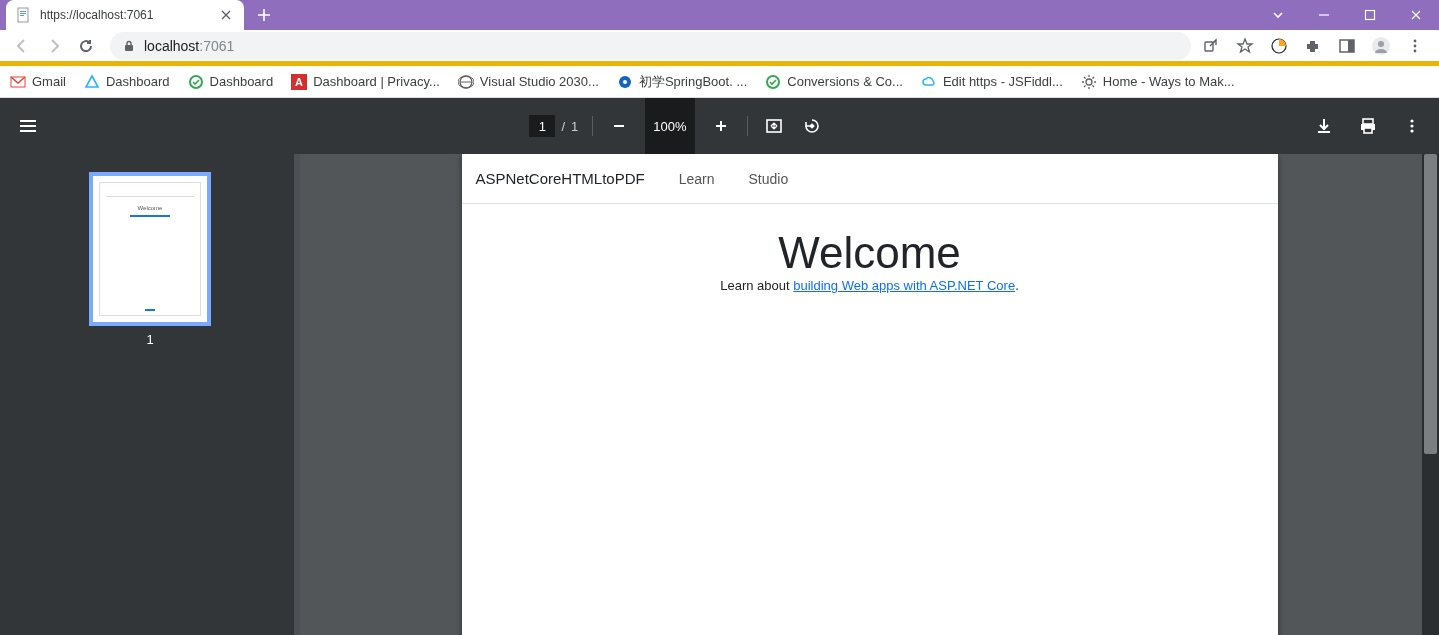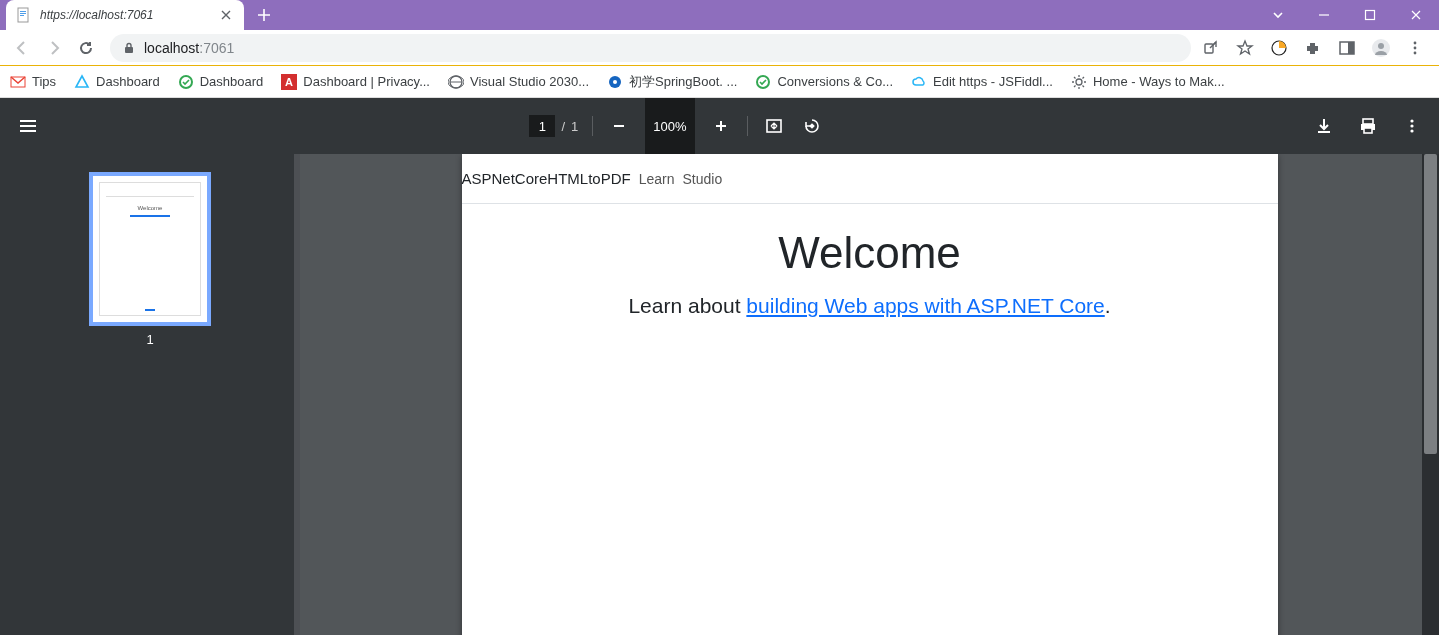--- a/index.html
+++ b/index.html
@@ -2,32 +2,32 @@
 <html><head>
 <meta charset="utf-8">
 <style>
 * { box-sizing: border-box; margin: 0; padding: 0; }
 html, body { height: 100%; }
 body { font-family: "Segoe UI", Arial, sans-serif; font-size: 13px; color: #202124; background: #fff; overflow: hidden; width: 1439px; height: 635px; }
 
 
 .titlebar { background: #8e6ebd; height: 30px; display: flex; align-items: stretch; }
 .tab-strip { display: flex; align-items: flex-end; padding-left: 6px; }
-.tab { background: #fff; height: 30px; width: 238px; border-radius: 8px 8px 0 0; display: flex; align-items: center; padding: 0 10px; gap: 8px; margin-top: 0; font-style: italic; }
+.tab { background: #fff; height: 30px; width: 238px; border-radius: 8px 8px 0 0; display: flex; align-items: center; padding: 0 10px; gap: 8px; margin-top: 0; }
 .tab .fav { width: 16px; height: 16px; display: flex; align-items: center; justify-content: center; }
 .tab .title { flex: 1; font-size: 12px; color: #3c4043; overflow: hidden; white-space: nowrap; }
 .tab .close { width: 16px; height: 16px; display: flex; align-items: center; justify-content: center; color: #5f6368; }
 .newtab { width: 28px; height: 28px; display: flex; align-items: center; justify-content: center; color: #fff; margin-left: 6px; align-self: center; }
 .titlebar-spacer { flex: 1; }
 .window-controls { display: flex; height: 100%; }
 .win-btn { width: 46px; height: 30px; display: flex; align-items: center; justify-content: center; color: #fff; }
 .caret-down { width: 46px; height: 30px; display: flex; align-items: center; justify-content: center; color: #fff; }
 
 
-.addr-row { height: 36px; background: #fff; display: flex; align-items: center; padding: 0 8px; gap: 4px; border-bottom: 1px solid #eab308; }
+.addr-row { height: 36px; background: #fff; display: flex; align-items: center; padding: 0 8px; gap: 4px; border-bottom: 5px solid #eab308; }
 .nav-btn { width: 28px; height: 28px; border-radius: 50%; display: flex; align-items: center; justify-content: center; color: #5f6368; }
 .nav-btn.disabled { opacity: .4; }
 .omnibox { flex: 1; height: 28px; background: #f1f3f4; border-radius: 14px; display: flex; align-items: center; padding: 0 12px; gap: 8px; margin: 0 6px; }
 .lock { width: 14px; height: 14px; color: #5f6368; }
 .url { font-size: 14px; color: #202124; }
 .url .faded { color: #80868b; }
 .addr-actions { display: flex; align-items: center; gap: 14px; padding-right: 6px; }
 .addr-actions .ic { width: 20px; height: 20px; display: flex; align-items: center; justify-content: center; color: #5f6368; }
 
 
@@ -56,26 +56,26 @@
 .thumb-wrap { display: flex; flex-direction: column; align-items: center; gap: 6px; }
 .thumb { width: 122px; height: 154px; background: #fff; border: 4px solid #7aa9ff; position: relative; }
 .thumb-inner { position: absolute; inset: 6px; border: 1px solid #ddd; }
 .thumb-hdr { position: absolute; top: 6px; left: 6px; right: 6px; height: 8px; border-bottom: 1px solid #ddd; font-size: 3px; color: #333; display:flex; align-items:center; gap:2px; padding-left:1px; }
 .thumb-title { position: absolute; top: 22px; left: 0; right: 0; text-align: center; font-size: 6px; color: #555; }
 .thumb-link { position: absolute; top: 32px; left: 50%; transform: translateX(-50%); width: 40px; height: 2px; background: #1a73e8; }
 .thumb-foot { position: absolute; bottom: 4px; left: 50%; transform: translateX(-50%); width: 10px; height: 2px; background: #1a73e8; }
 .thumb-num { color: #fff; font-size: 13px; }
 .page-area { flex: 1; position: relative; overflow: hidden; background: #525659; }
 .page { position: absolute; left: 50%; top: 0; transform: translateX(-50%); width: 816px; background: #fff; box-shadow: 0 2px 6px rgba(0,0,0,0.4); min-height: 1000px; }
-.doc-header { height: 50px; border-bottom: 1px solid #dee2e6; display: flex; align-items: center; padding: 0 0; gap: 8px; font-size: 15px; }
+.doc-header { height: 50px; border-bottom: 1px solid #dee2e6; display: flex; align-items: center; padding: 0 14px; gap: 34px; font-size: 15px; }
 .brand { color: #212529; }
 .navlink { color: #555; font-size: 14px; }
 .doc-body { text-align: center; padding-top: 24px; }
 .welcome { font-size: 44px; font-weight: 300; color: #212529; }
-.learn { margin-top: 16px; font-size: 21px; color: #212529; }
+.learn { font-size: 13px; color: #212529; }
 .learn a { color: #0d6efd; text-decoration: underline; }
 .vscroll { position: absolute; right: 0; top: 0; width: 17px; height: 100%; background: #2b2e31; }
 .vscroll .track { position: absolute; left: 2px; right: 2px; top: 0; bottom: 0; }
 .vscroll .sthumb { position: absolute; left: 0; right: 0; top: 0; height: 300px; background: #7c7f82; border-radius: 2px; }
 
 svg { display: block; }
 </style>
 </head>
 <body>
 
@@ -202,21 +202,21 @@
 </div>
 
 <div class="bookmarks">
   <div class="bk">
       <span class="bi">
         <svg width="16" height="16" viewBox="0 0 16 16">
           <rect x="1" y="3" width="14" height="10" fill="#fff" stroke="#ea4335"></rect>
           <path d="M1 3 L8 9 L15 3" stroke="#ea4335" stroke-width="1.5" fill="none"></path>
         </svg>
       </span>
-      <span>Tips</span>
+      <span>Gmail</span>
     </div>
   <div class="bk">
       <span class="bi">
         <svg width="16" height="16" viewBox="0 0 16 16">
           <path d="M8 2 L14 13 L2 13 Z" fill="none" stroke="#29b6f6" stroke-width="1.6"></path>
         </svg>
       </span>
       <span>Dashboard</span>
     </div>
   <div class="bk">

